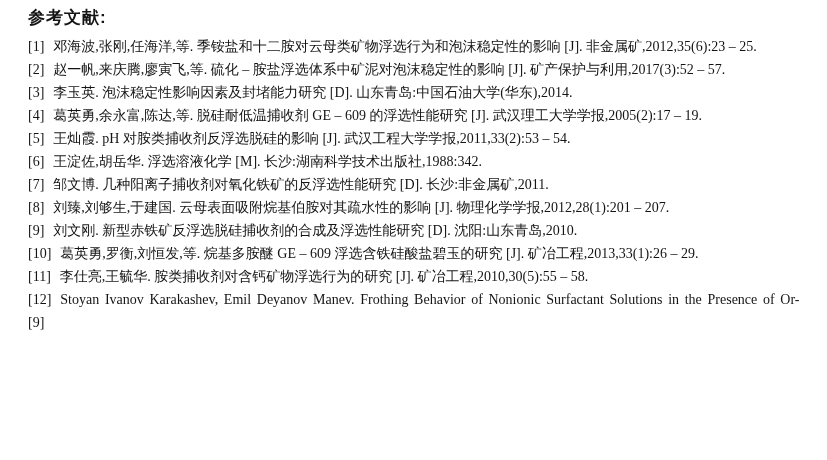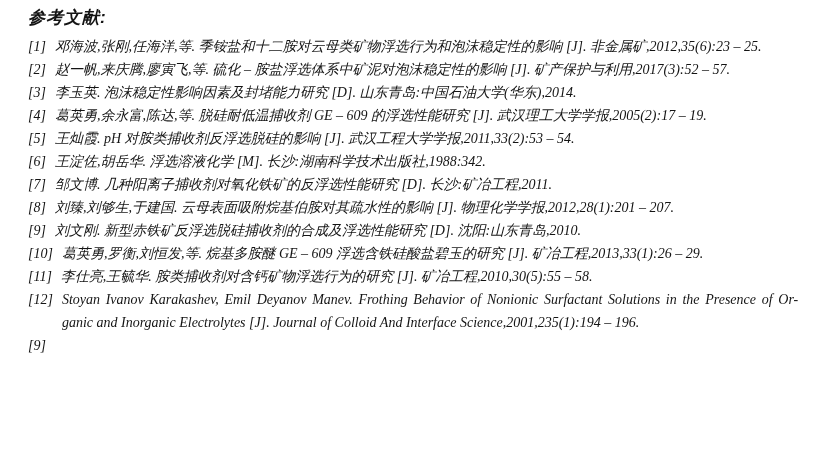--- a/index.html
+++ b/index.html
@@ -8,21 +8,20 @@
     height: 460px;
     background: #ffffff;
     overflow: hidden;
     font-family: "Liberation Serif", "DejaVu Serif", serif;
     color: #141414;
   }
   .page {
     width: 827px;
     height: 460px;
     box-sizing: border-box;
-    font-style: italic;
   }
   .heading {
     margin: 0;
     padding: 7px 0 0 28px;
     font-size: 17px;
     line-height: 22px;
     font-weight: bold;
     font-family: "Liberation Sans", "DejaVu Sans", sans-serif;
     letter-spacing: 1px;
   }
@@ -96,21 +95,21 @@
   <div class="ref">
     <span class="ref-num">[6]</span>
     <div class="ref-text">
           <div class="ref-line">王淀佐,胡岳华. 浮选溶液化学 [M]. 长沙:湖南科学技术出版社,1988:342.</div>
         </div>
   </div>
 
   <div class="ref">
     <span class="ref-num">[7]</span>
     <div class="ref-text">
-          <div class="ref-line">邹文博. 几种阳离子捕收剂对氧化铁矿的反浮选性能研究 [D]. 长沙:矿冶工程,2011.</div>
+          <div class="ref-line">邹文博. 几种阳离子捕收剂对氧化铁矿的反浮选性能研究 [D]. 长沙:非金属矿,2011.</div>
         </div>
   </div>
 
   <div class="ref">
     <span class="ref-num">[8]</span>
     <div class="ref-text">
           <div class="ref-line">刘臻,刘够生,于建国. 云母表面吸附烷基伯胺对其疏水性的影响 [J]. 物理化学学报,2012,28(1):201 – 207.</div>
         </div>
   </div>
 
@@ -132,21 +131,20 @@
     <span class="ref-num">[11]</span>
     <div class="ref-text">
           <div class="ref-line">李仕亮,王毓华. 胺类捕收剂对含钙矿物浮选行为的研究 [J]. 矿冶工程,2010,30(5):55 – 58.</div>
         </div>
   </div>
 
   <div class="ref">
     <span class="ref-num">[12]</span>
     <div class="ref-text">
           <div class="ref-line stretched">Stoyan Ivanov Karakashev, Emil Deyanov Manev. Frothing Behavior of Nonionic Surfactant Solutions in the Presence of Or-</div>
-          <div class="ref-line">ganic and Inorganic Electrolytes [J]. Journal of Colloid And Interface Science,2001,235(1):194 – 196.</div>
         </div>
   </div>
 
 
   <div class="ref">
     <span class="ref-num">[9]</span>
     <div class="ref-text">
         </div>
   </div>
 </div>

